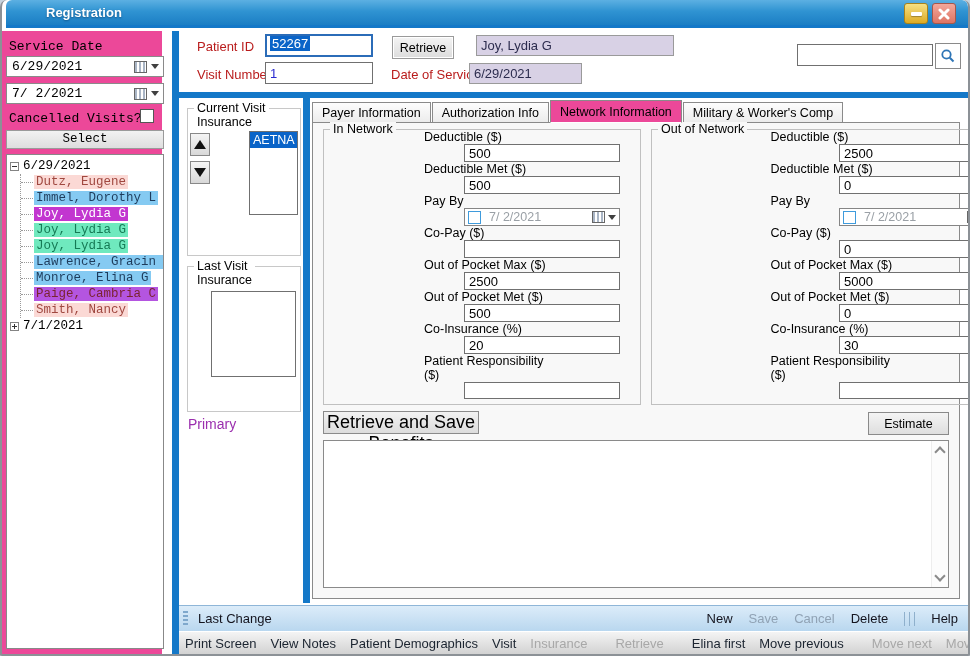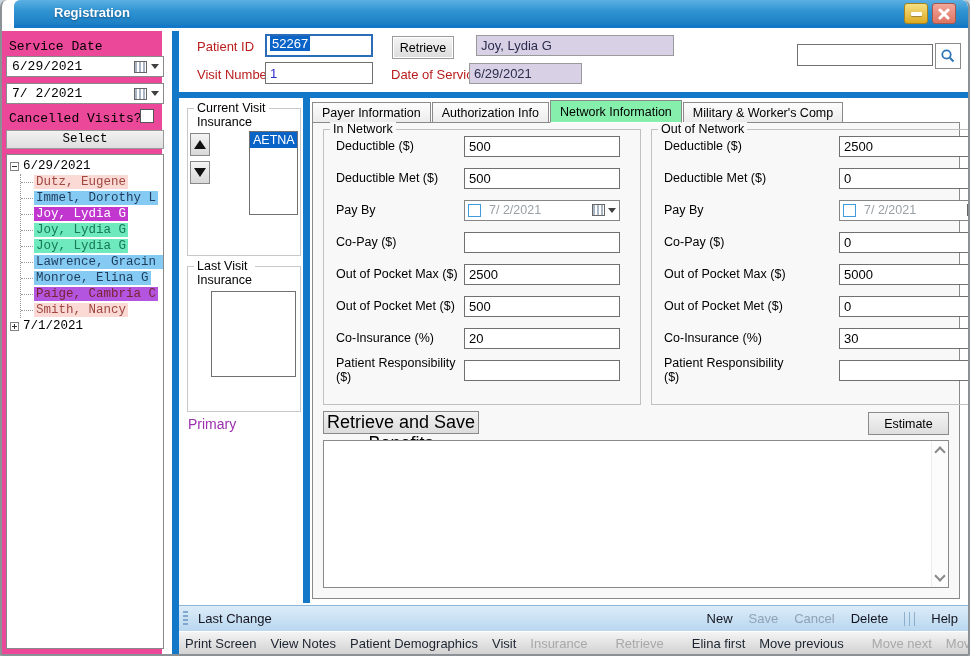--- a/index.html
+++ b/index.html
@@ -1,21 +1,21 @@
 <!DOCTYPE html>
 <html><head>
 <meta charset="utf-8">
 <style>
   * { box-sizing: border-box; margin: 0; padding: 0; }
   body { font-family: "Liberation Sans", sans-serif; font-size: 13px; background: #c8d4de; }
   .window { position: relative; width: 970px; height: 656px; background: #fff;
             border: 2px solid #8c9196; border-top: none; border-radius: 7px 7px 2px 2px; overflow: hidden; }
 
   
-  .titlebar { position: absolute; left: 12px; top: 0; right: 0; height: 28px;
+  .titlebar { position: absolute; left: 4px; top: 0; right: 0; height: 28px;
               background: linear-gradient(#5cb0e2 0%, #2f93d2 45%, #1b7ec4 100%);
               border-bottom: 3px solid #1478c8; border-radius: 6px 6px 0 0; text-align: center; }
   .titlebar .title { position: absolute; left: 40px; top: 5px; color: #fff; font-weight: bold;
                      font-size: 13px; text-shadow: 0 1px 2px rgba(0,40,80,.5); }
   .winbtn { position: absolute; top: 3px; width: 24px; height: 21px; border-radius: 3px;
             display: flex; align-items: center; justify-content: center; cursor: pointer; }
   .btn-min { right: 40px; background: linear-gradient(#f6e083, #ddab24); border: 1px solid #a8821c; }
   .btn-min .dash { width: 11px; height: 4px; background: #fff; border-radius: 1px; box-shadow: 0 1px 1px rgba(0,0,0,.3); }
   .btn-close { right: 12px; background: linear-gradient(#f3a79a, #dd7464); border: 1px solid #a5574b; }
 
@@ -104,28 +104,28 @@
   .primary-lbl { position: absolute; left: 3px; top: 318px; font-size: 14px; }
 
   .vstrip2 { position: absolute; left: 124px; top: 0; width: 7px; height: 100%; background: #1478c8; }
 
   
   .tabwrap { position: absolute; left: 133px; top: 2px; right: 8px; bottom: 4px; }
   .tabs { display: flex; height: 22px; align-items: flex-end; }
   .tab { border: 1px solid #8a8a8a; border-bottom: none; background: linear-gradient(#fdfdfd, #ececec);
          padding: 3px 9px 3px; font-size: 12.5px; margin-right: 1px; height: 20px; cursor: pointer;
          white-space: nowrap; }
-  .tab.active { background: #86efac; height: 23px; padding-top: 4px; position: relative; z-index: 2;
+  .tab.active { background: #ec4899; height: 23px; padding-top: 4px; position: relative; z-index: 2;
                 border-bottom: 1px solid #fff; margin-bottom: -1px; }
   .tabpage { position: absolute; left: 0; top: 22px; right: 0; bottom: 0;
              border: 1px solid #8a8a8a; background: #f8f8f8; }
   .g-innet { left: 10px; top: 6px; width: 318px; height: 276px; border-color: #c0c0c0; }
   .g-outnet { left: 338px; top: 6px; width: 355px; height: 276px; border-color: #c0c0c0; }
   .g-innet .glegend, .g-outnet .glegend { background: #f8f8f8; }
-  .frow { display: flex; align-items: center; height: 32px; padding-left: 12px; }
+  .frow { display: flex; align-items: center; height: 32px; padding-left: 12px; flex-direction: column; }
   .frow:first-of-type { margin-top: 10px; }
   .flabel { width: 128px; font-size: 12.5px; flex: none; }
   .finput { width: 156px; height: 21px; border: 1px solid #707070; padding-left: 4px;
             font-size: 13px; font-family: "Liberation Sans", sans-serif; background: #fff; }
   .g-innet .finput, .g-innet .payby { margin-right: 20px; margin-left: auto; }
   .g-outnet .finput, .g-outnet .payby { margin-right: 10px; margin-left: auto; }
   .payby { width: 156px; height: 21px; border: 1px solid #858585; background: #fff;
            display: flex; align-items: center; }
   .payby .cb-blue { width: 13px; height: 13px; border: 1px solid #3f9bdc; background: #fff; margin-left: 3px; flex: none; }
   .payby-date { color: #9aa0a6; margin-left: 8px; font-size: 12.5px; }

